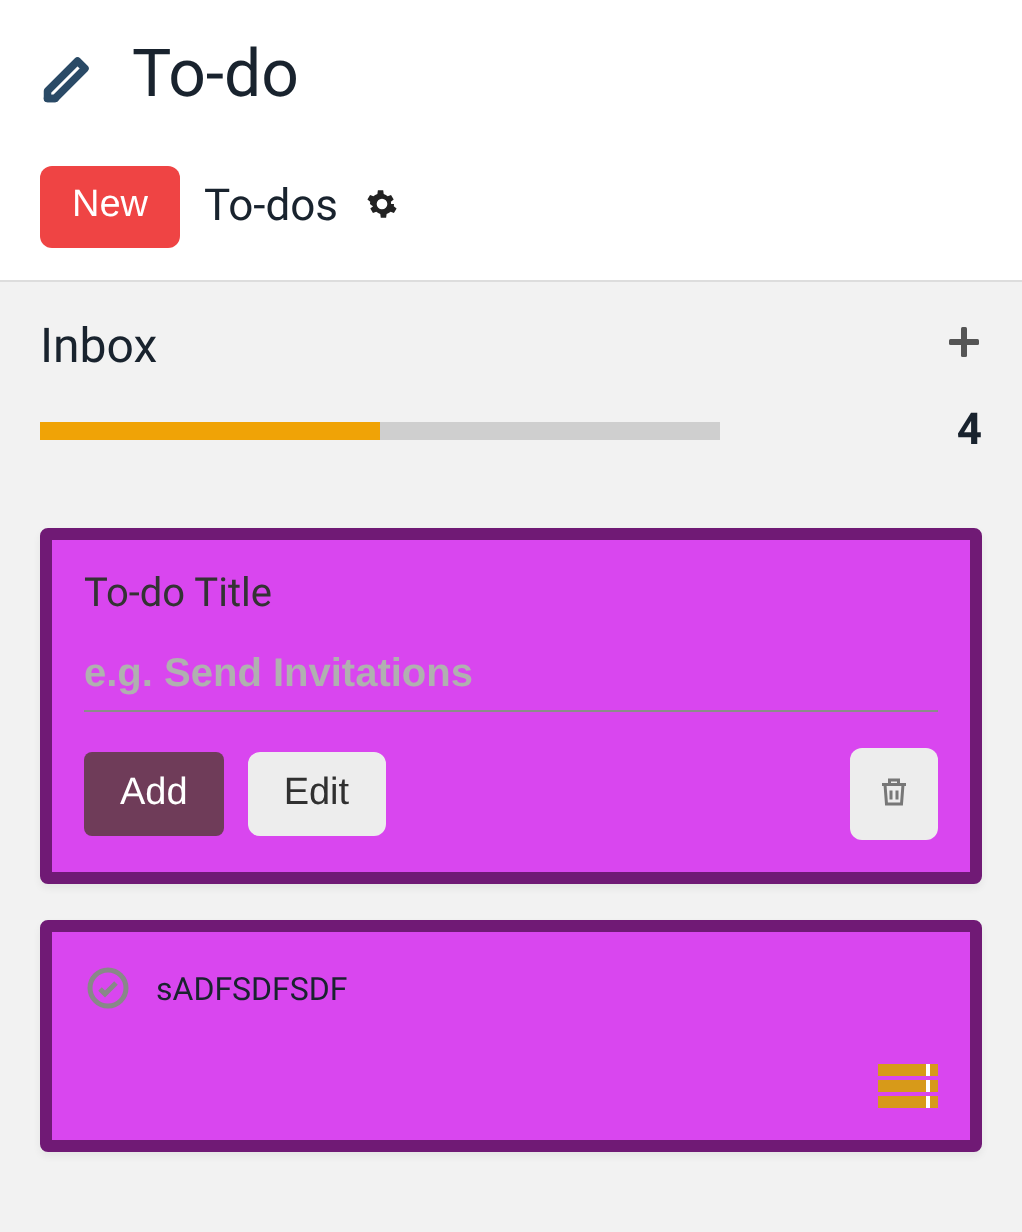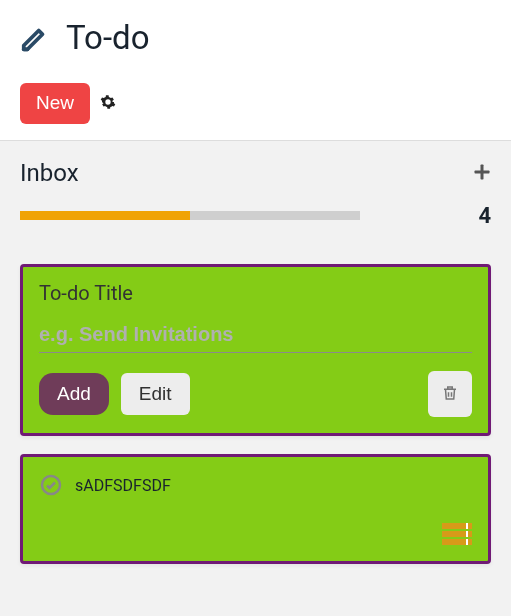--- a/index.html
+++ b/index.html
@@ -93,22 +93,22 @@
     top: 0; left: 0; bottom: 0;
     background: #f0a306;
   }
   .count {
     font-size: 22px;
     font-weight: 700;
     color: #19232e;
     margin-left: auto;
   }
   .card {
-    background: #84cc16;
-    border: 3px solid #701a75;
+    background: #d946ef;
+    border: 6px solid #701a75;
     border-radius: 4px;
     padding: 14px 16px 16px 16px;
     margin-bottom: 18px;
     box-shadow: 0 2px 4px rgba(0,0,0,0.06);
   }
   .form-card .form-label {
     font-size: 20px;
     color: #333;
     font-weight: 400;
     margin-bottom: 14px;
@@ -129,21 +129,21 @@
   .form-actions {
     display: flex;
     align-items: center;
     gap: 12px;
     margin-top: 18px;
   }
   .btn-add {
     background: #6f3c59;
     color: #fff;
     border: none;
-    border-radius: 14px;
+    border-radius: 4px;
     padding: 10px 18px;
     font-size: 19px;
     cursor: pointer;
   }
   .btn-edit {
     background: #ededed;
     color: #303030;
     border: none;
     border-radius: 6px;
     padding: 10px 18px;
@@ -197,20 +197,21 @@
     <span class="icon">
       <svg width="30" height="30" viewBox="0 0 24 24">
         <path d="M3 18 L15 6 L18 9 L6 21 L3 21 Z" fill="none" stroke="#2a4a66" stroke-width="3" stroke-linecap="round" stroke-linejoin="round"></path>
         <path d="M3 21 L6 21" stroke="#2a4a66" stroke-width="3" stroke-linecap="round"></path>
       </svg>
     </span>
     <span class="page-title">To-do</span>
   </div>
   <div class="tabs-row">
     <button class="btn-new">New</button>
+    <span class="tab-label">To-dos</span>
     <span class="gear">
       <svg width="16" height="16" viewBox="0 0 24 24" fill="#222">
         <path d="M12 8a4 4 0 1 0 0 8 4 4 0 0 0 0-8zm9 4c0 .6-.05 1.18-.15 1.74l2.1 1.64-2 3.46-2.48-1a9 9 0 0 1-3 1.74l-.38 2.64h-4l-.38-2.64a9 9 0 0 1-3-1.74l-2.48 1-2-3.46 2.1-1.64A9 9 0 0 1 3 12c0-.6.05-1.18.15-1.74L1.05 8.62l2-3.46 2.48 1a9 9 0 0 1 3-1.74L8.91 1.78h4l.38 2.64a9 9 0 0 1 3 1.74l2.48-1 2 3.46-2.1 1.64c.1.56.15 1.14.15 1.74z"></path>
       </svg>
     </span>
   </div>
 </div>
 
 <div class="feed">
 

